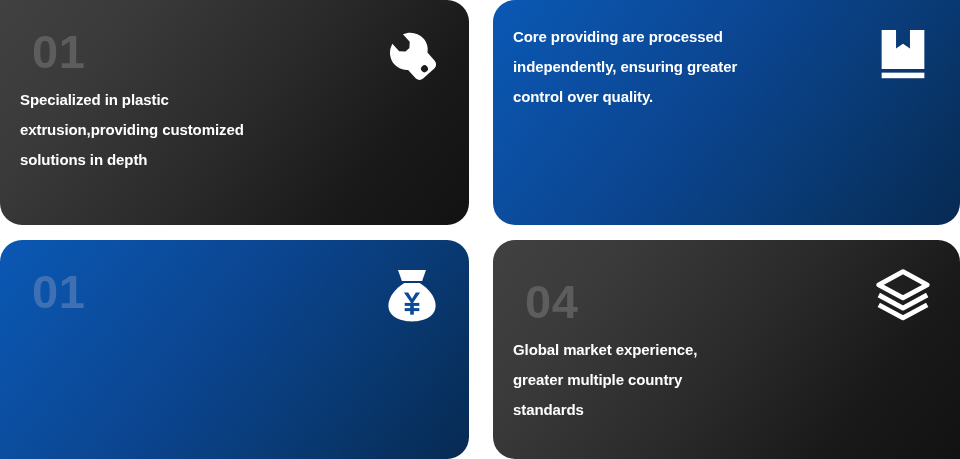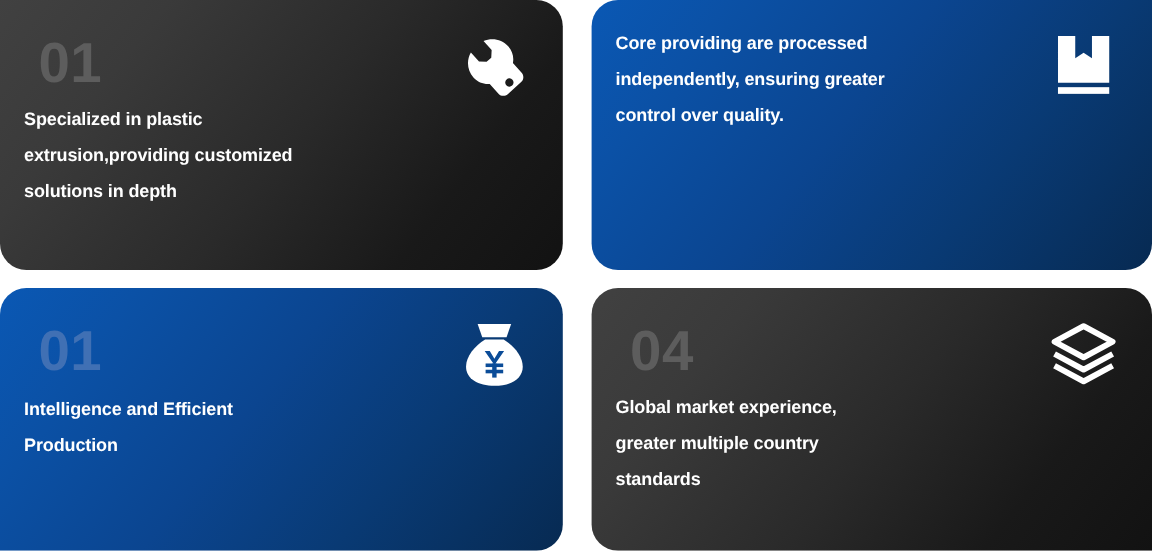--- a/index.html
+++ b/index.html
@@ -32,21 +32,21 @@
     border-radius: 22px;
     overflow: hidden;
     box-sizing: border-box;
     padding: 22px 28px 24px 18px;
     display: flex;
     flex-direction: column;
   }
   .card.c1 { border-radius: 0 22px 22px 22px; }
   .card.c2 { border-radius: 22px 0 22px 22px; }
   .card.c3 { border-radius: 22px 22px 22px 0; }
-  .card.c4 { border-radius: 22px 22px 0 22px; }
+  .card.c4 { border-radius: 22px 22px 0 22px; justify-content: center; }
 
   .card.dark {
     background: linear-gradient(128deg, #414141 0%, #3a3a3a 22%, #2a2a2a 52%, #191919 78%, #121212 100%);
   }
   .card.blue {
     background: linear-gradient(128deg, #0a58b4 0%, #0b51a6 18%, #0b4590 45%, #093a74 70%, #072a52 100%);
   }
 
   .num {
     font-size: 47px;
@@ -114,22 +114,20 @@
     <div class="icon">
       <svg width="50" height="52" viewBox="0 0 52 56" aria-hidden="true">
         <path fill="#ffffff" d="M3 1 H18.5 V21 L26 16 L33.5 21 V1 H49 V43 H3 Z"></path>
         <rect x="3" y="47" width="46" height="6" fill="#ffffff"></rect>
       </svg>
     </div>
   </div>
 
   <div class="card blue c3">
     <div class="num">01</div>
-    <div class="card-text">Intelligence and Efficient
-Production</div>
     <div class="icon">
       <svg width="54" height="56" viewBox="0 0 56 58" aria-hidden="true">
         <path fill="#ffffff" d="M13.5 3 L42.5 3 L38.5 14.5 L17.5 14.5 Z"></path>
         <path fill="#ffffff" d="M20 16.5 C11 22 3.5 31 3.5 40 C3.5 50.5 14 56.5 28 56.5
                  C42 56.5 52.5 50.5 52.5 40 C52.5 31 45 22 36 16.5 Z"></path>
         <g fill="#0b4c98">
           <polygon points="28,38.5 19.6,26.5 24.0,26.5 28,33.0 32.0,26.5 36.4,26.5"></polygon>
           <rect x="20.4" y="37.2" width="15.2" height="3.1"></rect>
           <rect x="20.4" y="42.6" width="15.2" height="3.1"></rect>
           <rect x="26.1" y="37.2" width="3.8" height="12.2"></rect>

